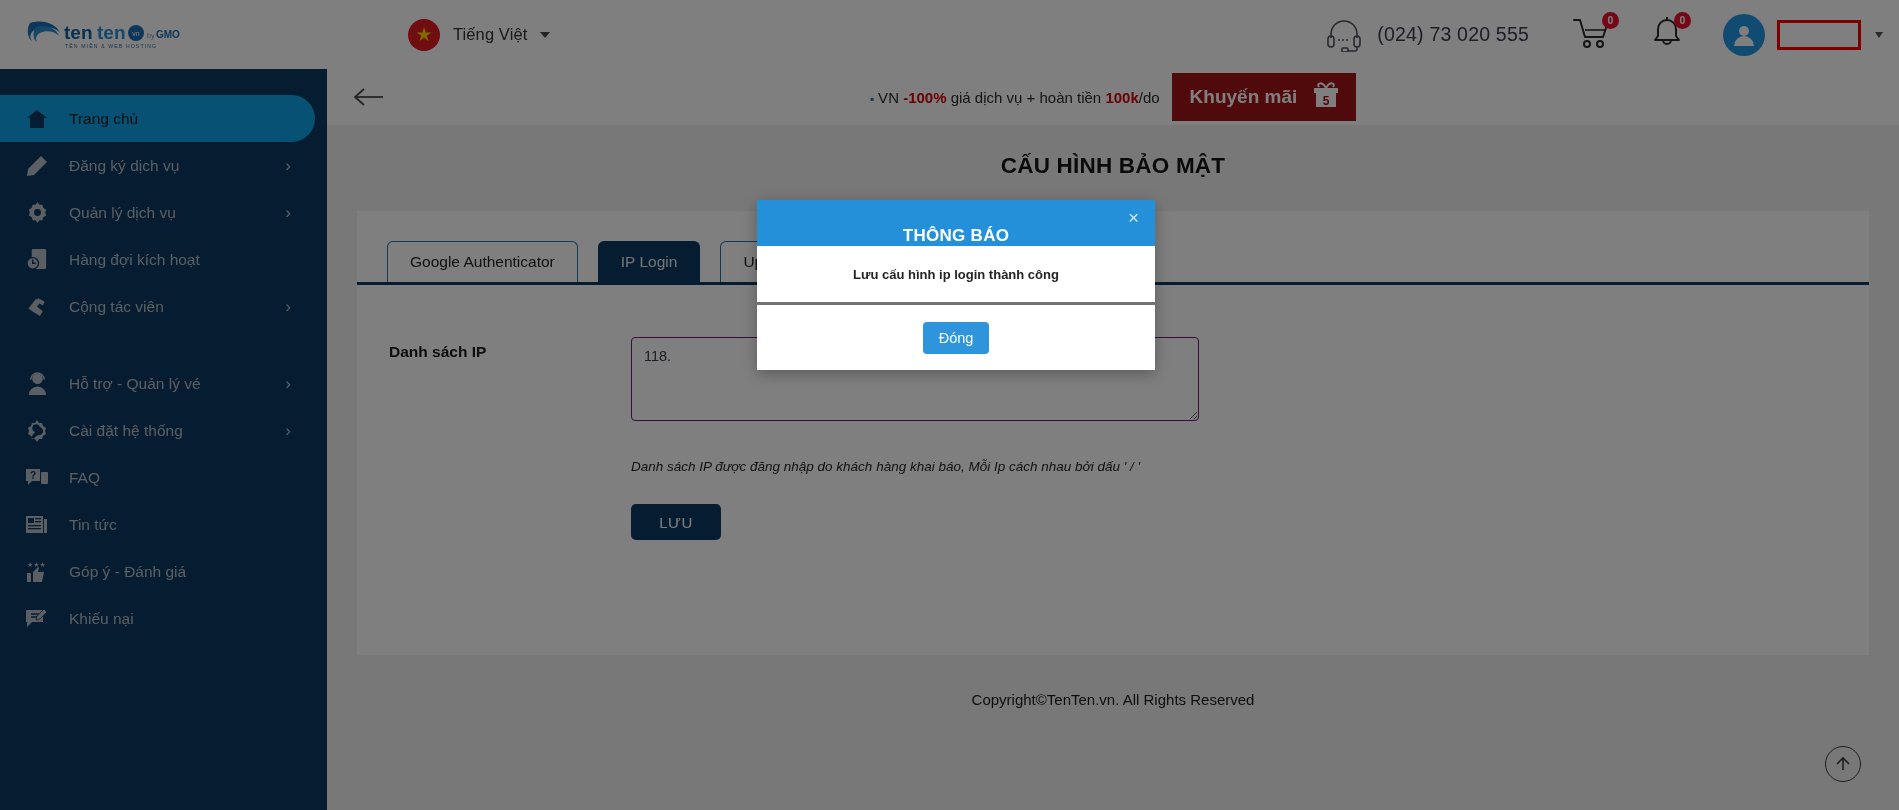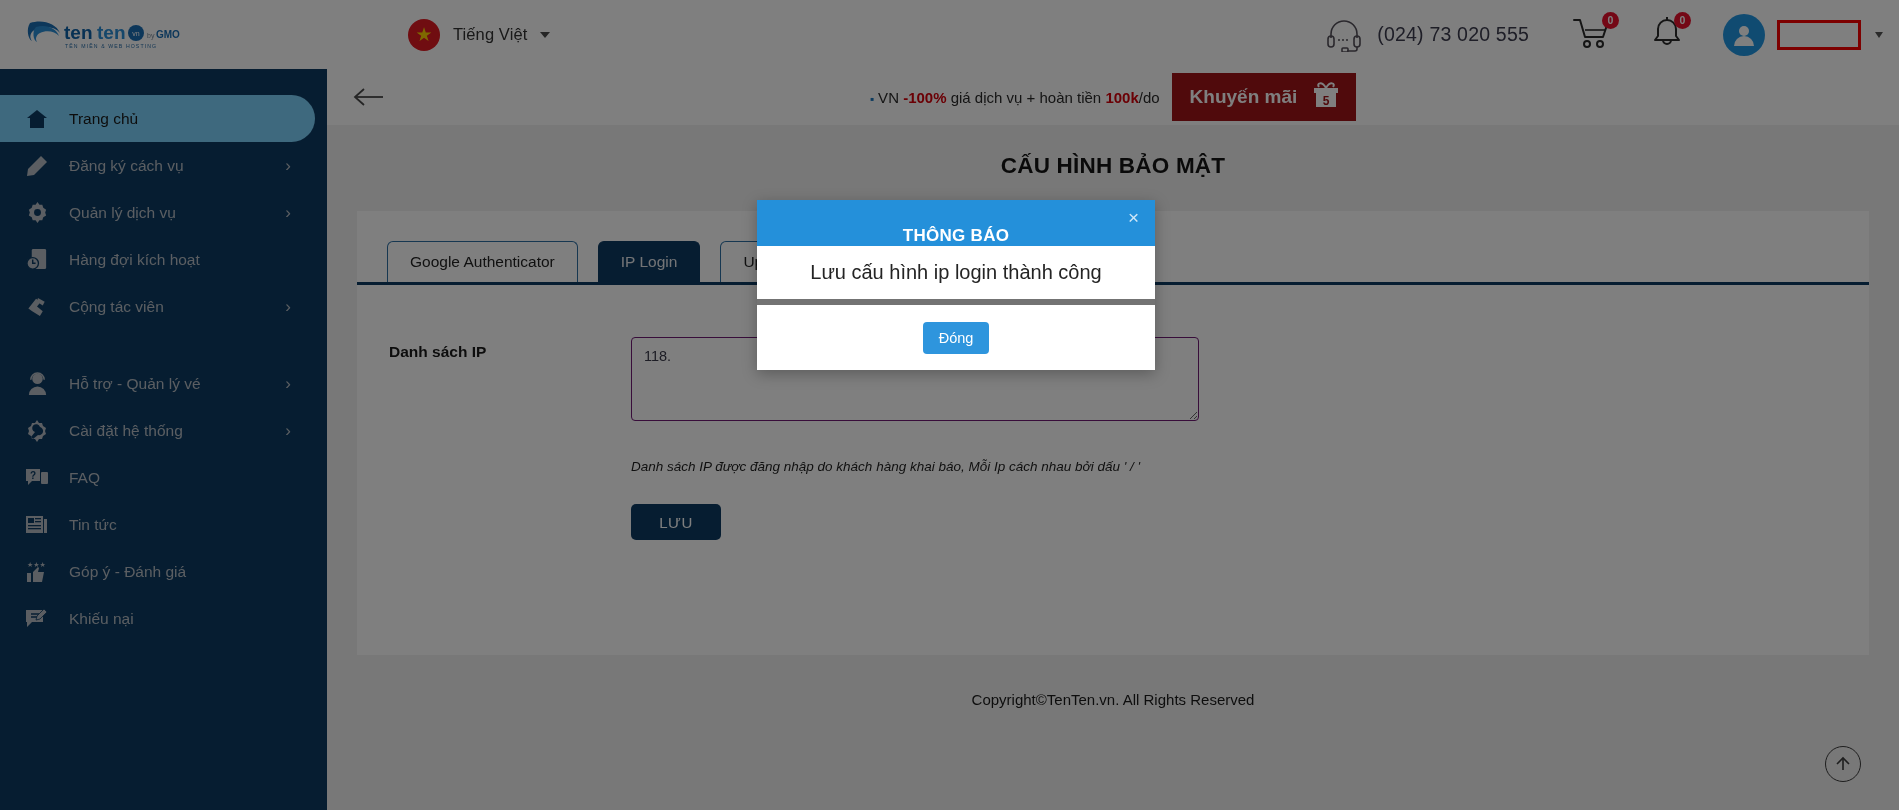--- a/index.html
+++ b/index.html
@@ -90,21 +90,21 @@
     z-index: 30;
   }
   .nav-item {
     position: relative;
     height: 47px;
     display: flex; align-items: center;
     padding-left: 22px;
     cursor: pointer;
   }
   .nav-item.active {
-    background: #7dd3fc;
+    background: #0ea5e9;
     border-top-right-radius: 24px;
     border-bottom-right-radius: 24px;
     margin-right: 12px;
   }
   .nav-ico {
     width: 30px; height: 28px;
     display: flex; align-items: center; justify-content: center;
     color: #b6bdc4;
     flex: 0 0 30px;
   }
@@ -271,22 +271,23 @@
   }
   .modal-x {
     position: absolute; right: 16px; top: 8px;
     color: #cfe6f7; font-size: 19px; line-height: 1;
     cursor: pointer; background: none; border: none;
     font-family: "Liberation Sans", sans-serif;
   }
   .modal-body {
     height: 59px;
     display: flex; align-items: center; justify-content: center;
-    font-size: 20px; color: #242424;
-    border-bottom: 6px solid #737373;
+    font-size: 13px; color: #242424;
+    border-bottom: 3px solid #737373;
+    font-weight: bold;
   }
   .modal-foot {
     height: 65px;
     display: flex; align-items: center; justify-content: center;
   }
   .modal-btn {
     background: #2e95dd; color: #ffffff;
     border: none; border-radius: 4px;
     padding: 8px 16px; font-size: 14.5px;
     font-family: "Liberation Sans", sans-serif;
@@ -375,21 +376,21 @@
     </span>
     <span class="nav-label">Trang chủ</span>
   </div>
 
   <div class="nav-item">
     <span class="nav-ico">
       <svg width="22" height="22" viewBox="0 0 22 22">
           <path d="M15 1 L21 7 L8 20 L1 21 L2 14 Z" fill="currentColor"></path>
         </svg>
     </span>
-    <span class="nav-label">Đăng ký cách vụ</span>
+    <span class="nav-label">Đăng ký dịch vụ</span>
     <span class="nav-chev">›</span>
   </div>
 
   <div class="nav-item">
     <span class="nav-ico">
       <svg width="23" height="23" viewBox="0 0 24 24">
           <path d="M12 1 l2 3 h3 l1 3 3 2 -1 3 1 3 -3 2 -1 3 h-3 l-2 3 -2 -3 H7 l-1 -3 -3 -2 1 -3 -1 -3 3 -2 1 -3 h3 Z" fill="currentColor"></path>
           <circle cx="12" cy="12" r="3.6" fill="#0d3b63"></circle>
         </svg>
     </span>

